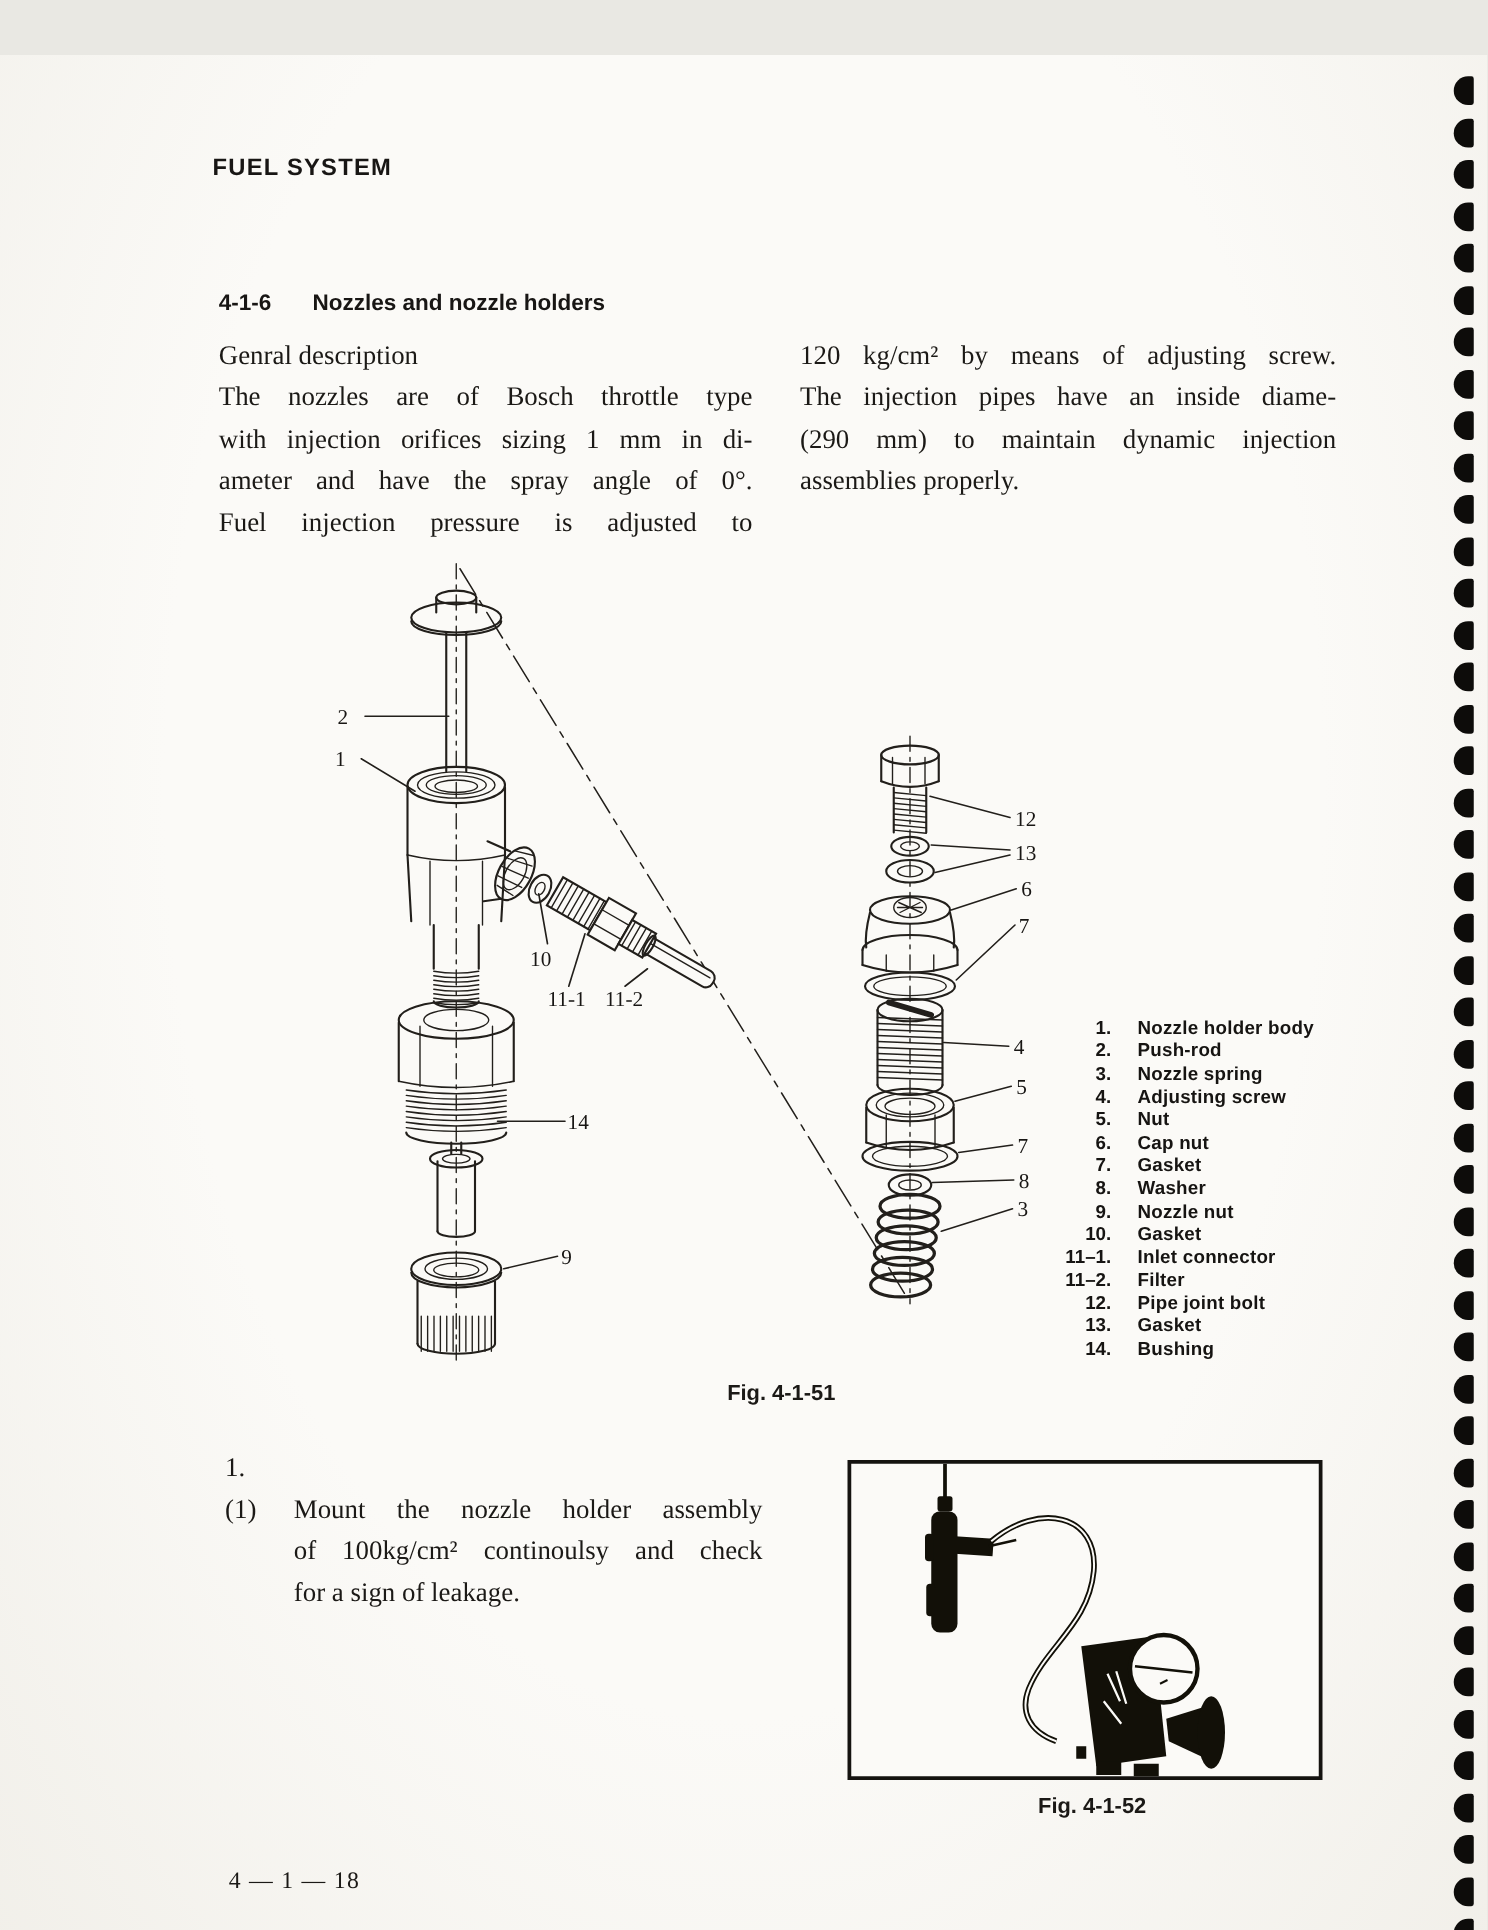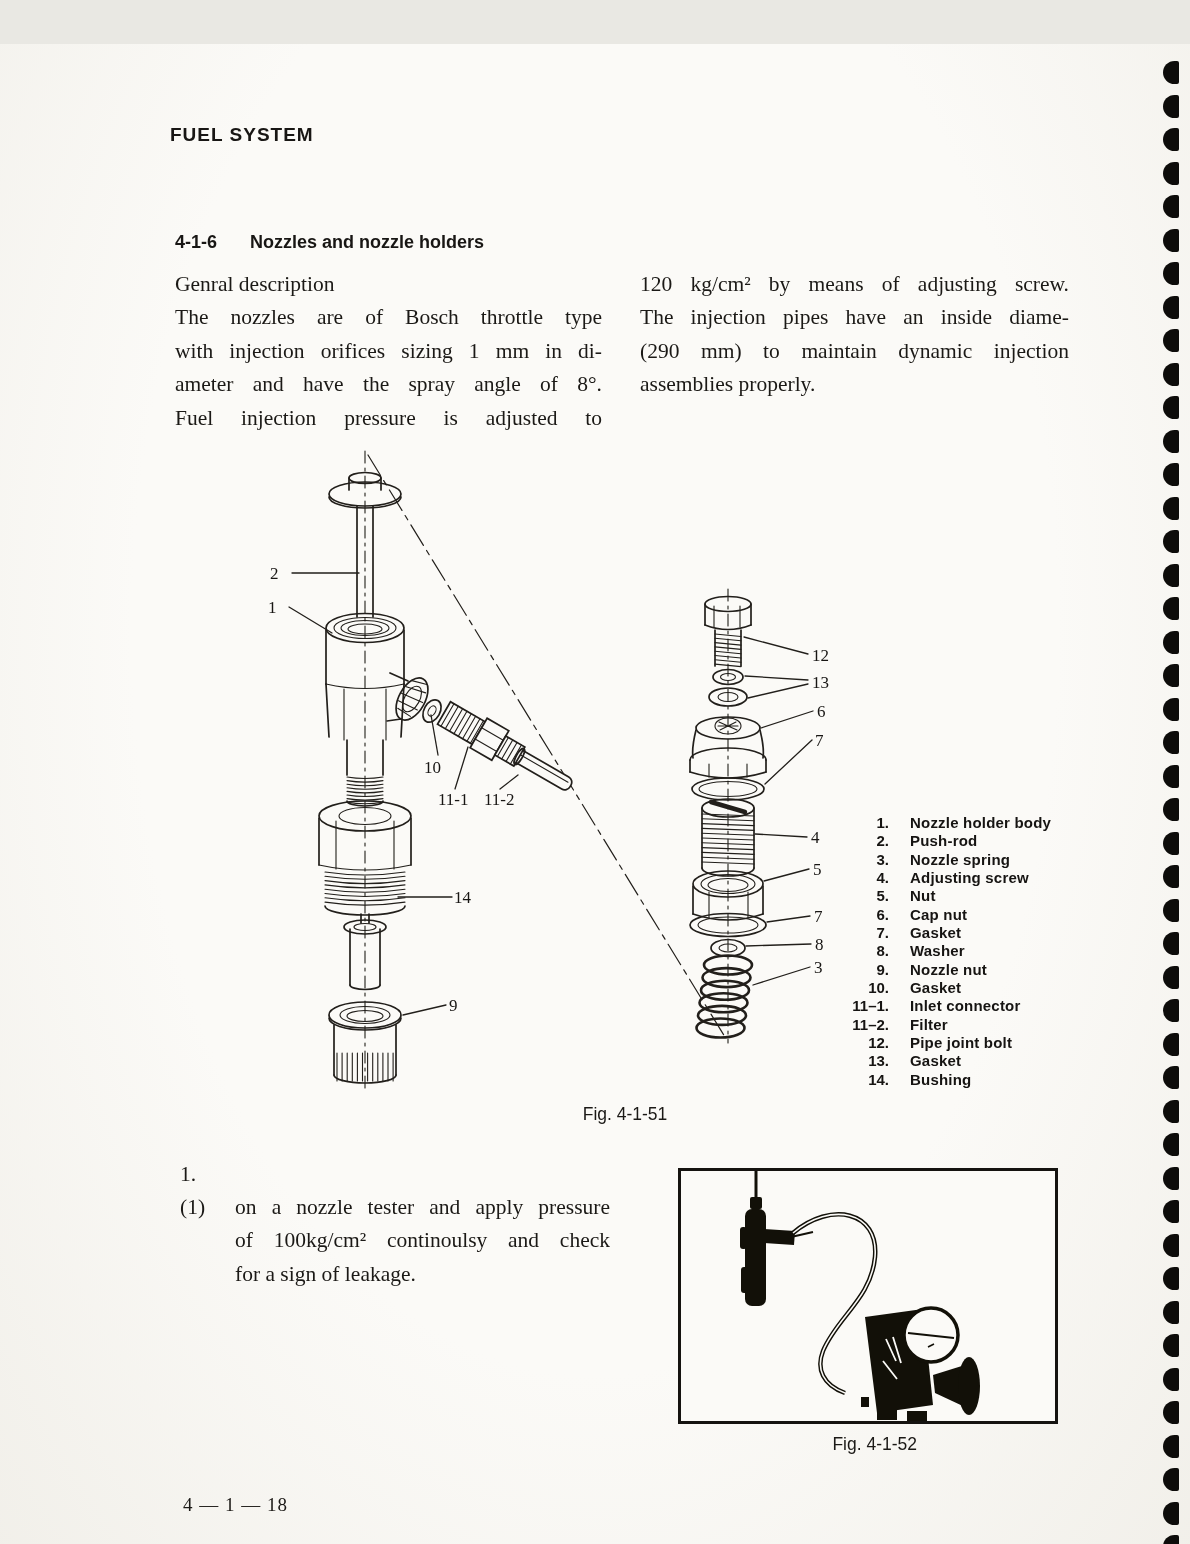--- a/index.html
+++ b/index.html
@@ -21,21 +21,21 @@
   .tline{white-space:nowrap;}
   .just{white-space:normal; text-align:justify; text-align-last:justify; word-spacing:1px;}
   
   .plist{position:absolute; left:845px; top:770px; width:300px;
          font-family:"Liberation Sans",sans-serif; font-weight:700; font-size:15px;
          line-height:18.35px; color:#161412;}
   .prow{display:flex;}
   .pnum{width:44px; text-align:right; flex:0 0 44px;}
   .pname{margin-left:21px; letter-spacing:0.2px;}
   
-  .figcap{position:absolute; font-family:"Liberation Sans",sans-serif; font-weight:400;
+  .figcap{position:absolute; font-family:"Liberation Sans",sans-serif; font-weight:700;
           font-size:17.5px; color:#1b1916; text-align:center;}
   .cap1{left:540px; top:1060px; width:170px;}
   .cap2{left:737px; top:1390px; width:180px;text-align:right;}
   
   .insp{position:absolute; left:180px; top:1114px; width:430px; font-size:21.5px; line-height:33.2px;}
   .irow{display:flex;}
   .imarker{flex:0 0 55px;}
   .ilines{flex:1 1 auto; width:375px;}
   
   .fig2{position:absolute; left:678px; top:1124px; width:374px; height:250px;
@@ -68,21 +68,21 @@
 
   <div class="sec">
     <span class="num">4-1-6</span>
     <span>Nozzles and nozzle holders</span>
   </div>
 
   <div class="col col-left">
       <div class="tline">Genral description</div>
       <div class="tline just">The nozzles are of Bosch throttle type</div>
       <div class="tline just">with injection orifices sizing 1 mm in di-</div>
-      <div class="tline just">ameter and have the spray angle of 8°.</div>
+      <div class="tline just">ameter and have the spray angle of 0°.</div>
       <div class="tline just">Fuel injection pressure is adjusted to</div>
     </div>
   <div class="col col-right">
       <div class="tline just">120 kg/cm² by means of adjusting screw.</div>
       <div class="tline just">The injection pipes have an inside diame-</div>
       <div class="tline just">(290 mm) to maintain dynamic injection</div>
       <div class="tline">assemblies properly.</div>
     </div>
 
   <svg class="fig1" width="584" height="662" viewBox="0 0 584 662">
@@ -346,21 +346,21 @@
 
   <div class="figcap cap1">Fig. 4-1-51</div>
 
   <div class="insp">
       <div class="irow">
         <div class="imarker">1.</div>
       </div>
       <div class="irow">
         <div class="imarker">(1)</div>
         <div class="ilines">
-          <div class="tline just">on a nozzle tester and apply pressure</div>
+          <div class="tline just">Mount the nozzle holder assembly</div>
           <div class="tline just">of 100kg/cm² continoulsy and check</div>
           <div class="tline">for a sign of leakage.</div>
         </div>
       </div>
     </div>
 
   <div class="fig2">
     <svg width="374" height="250" viewBox="0 0 374 250">
       <path class="outl" stroke-width="3" d="M75,0 V28"></path>
       <rect class="dk" x="69" y="26" width="12" height="12" rx="2"></rect>

